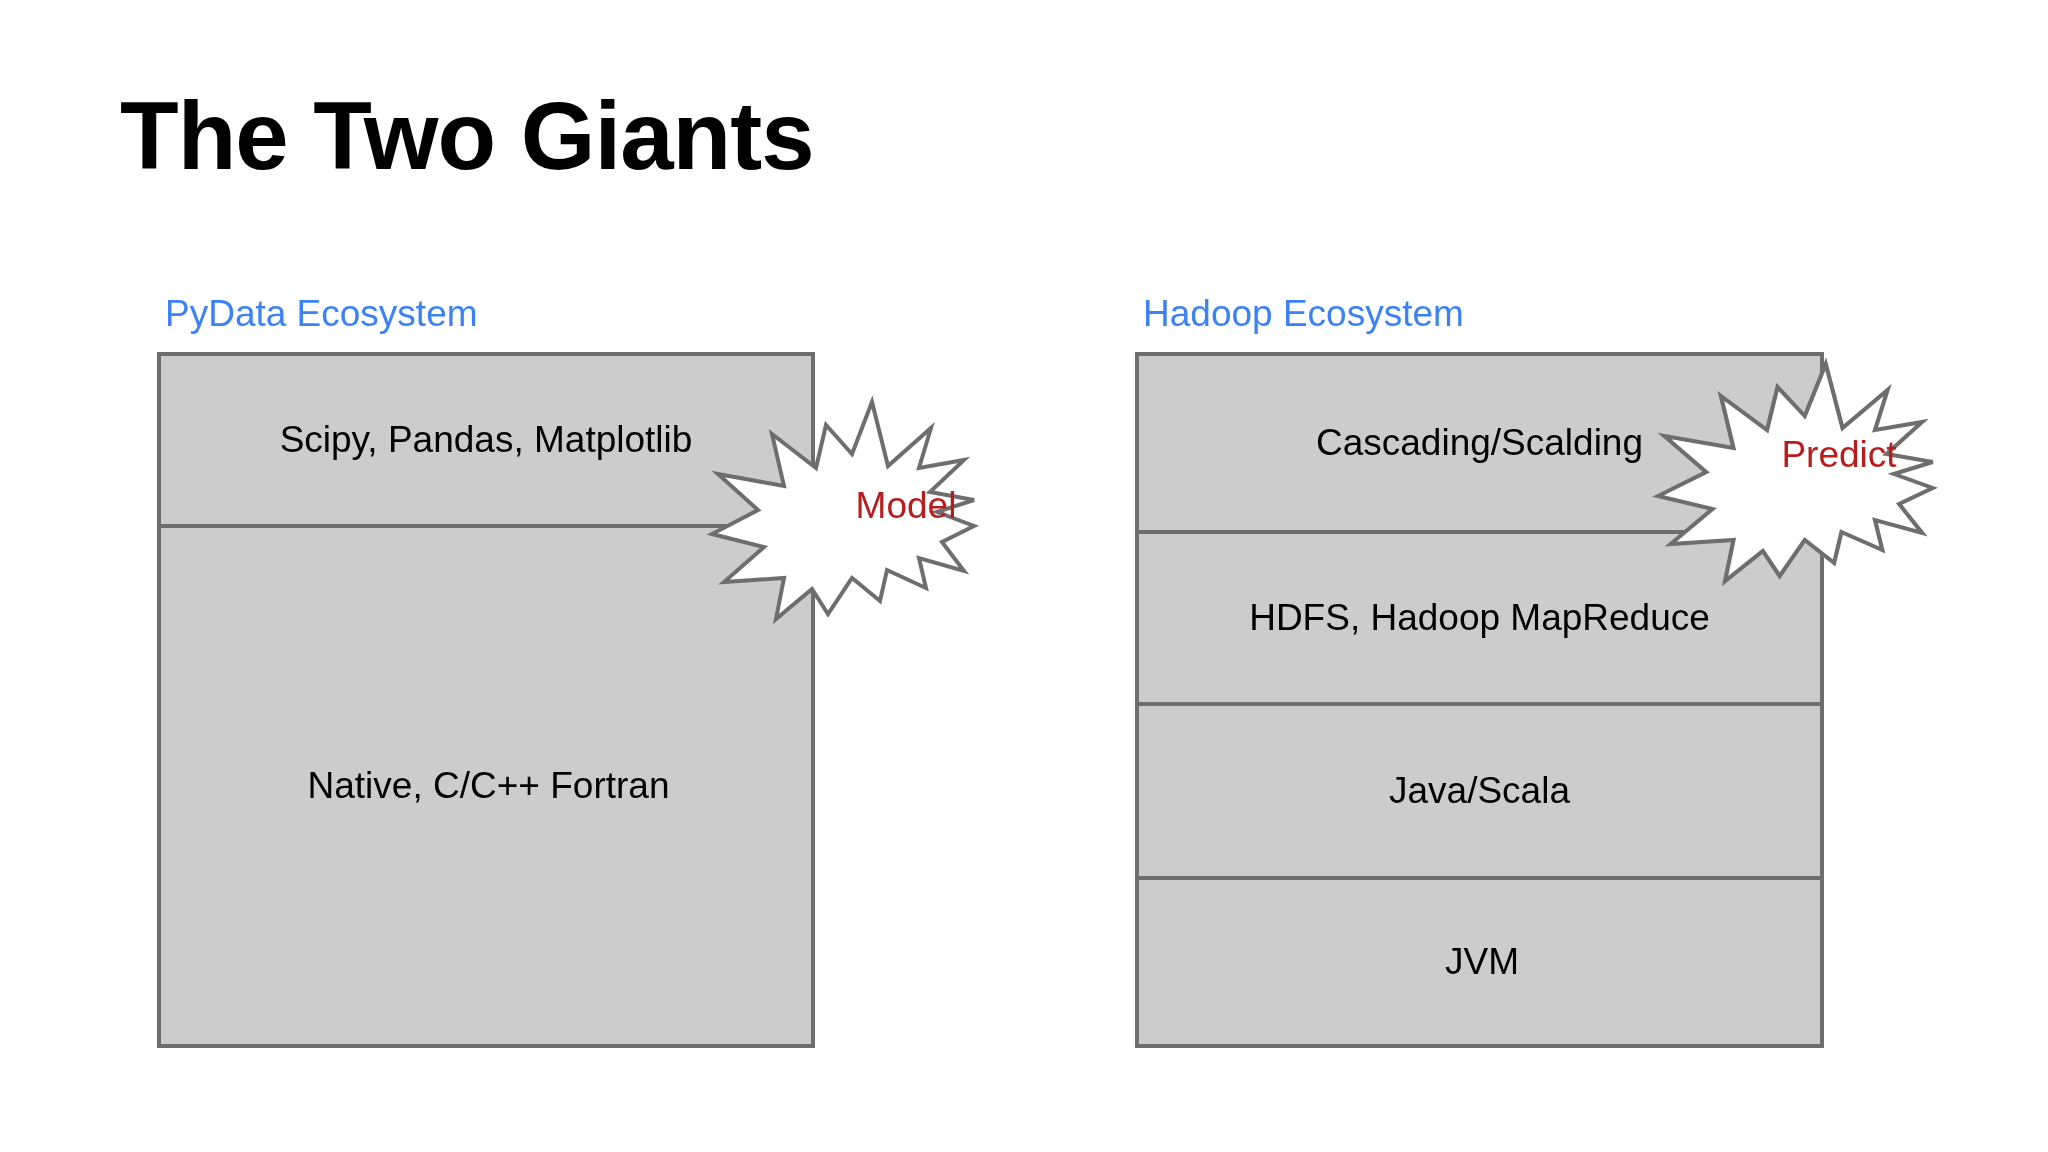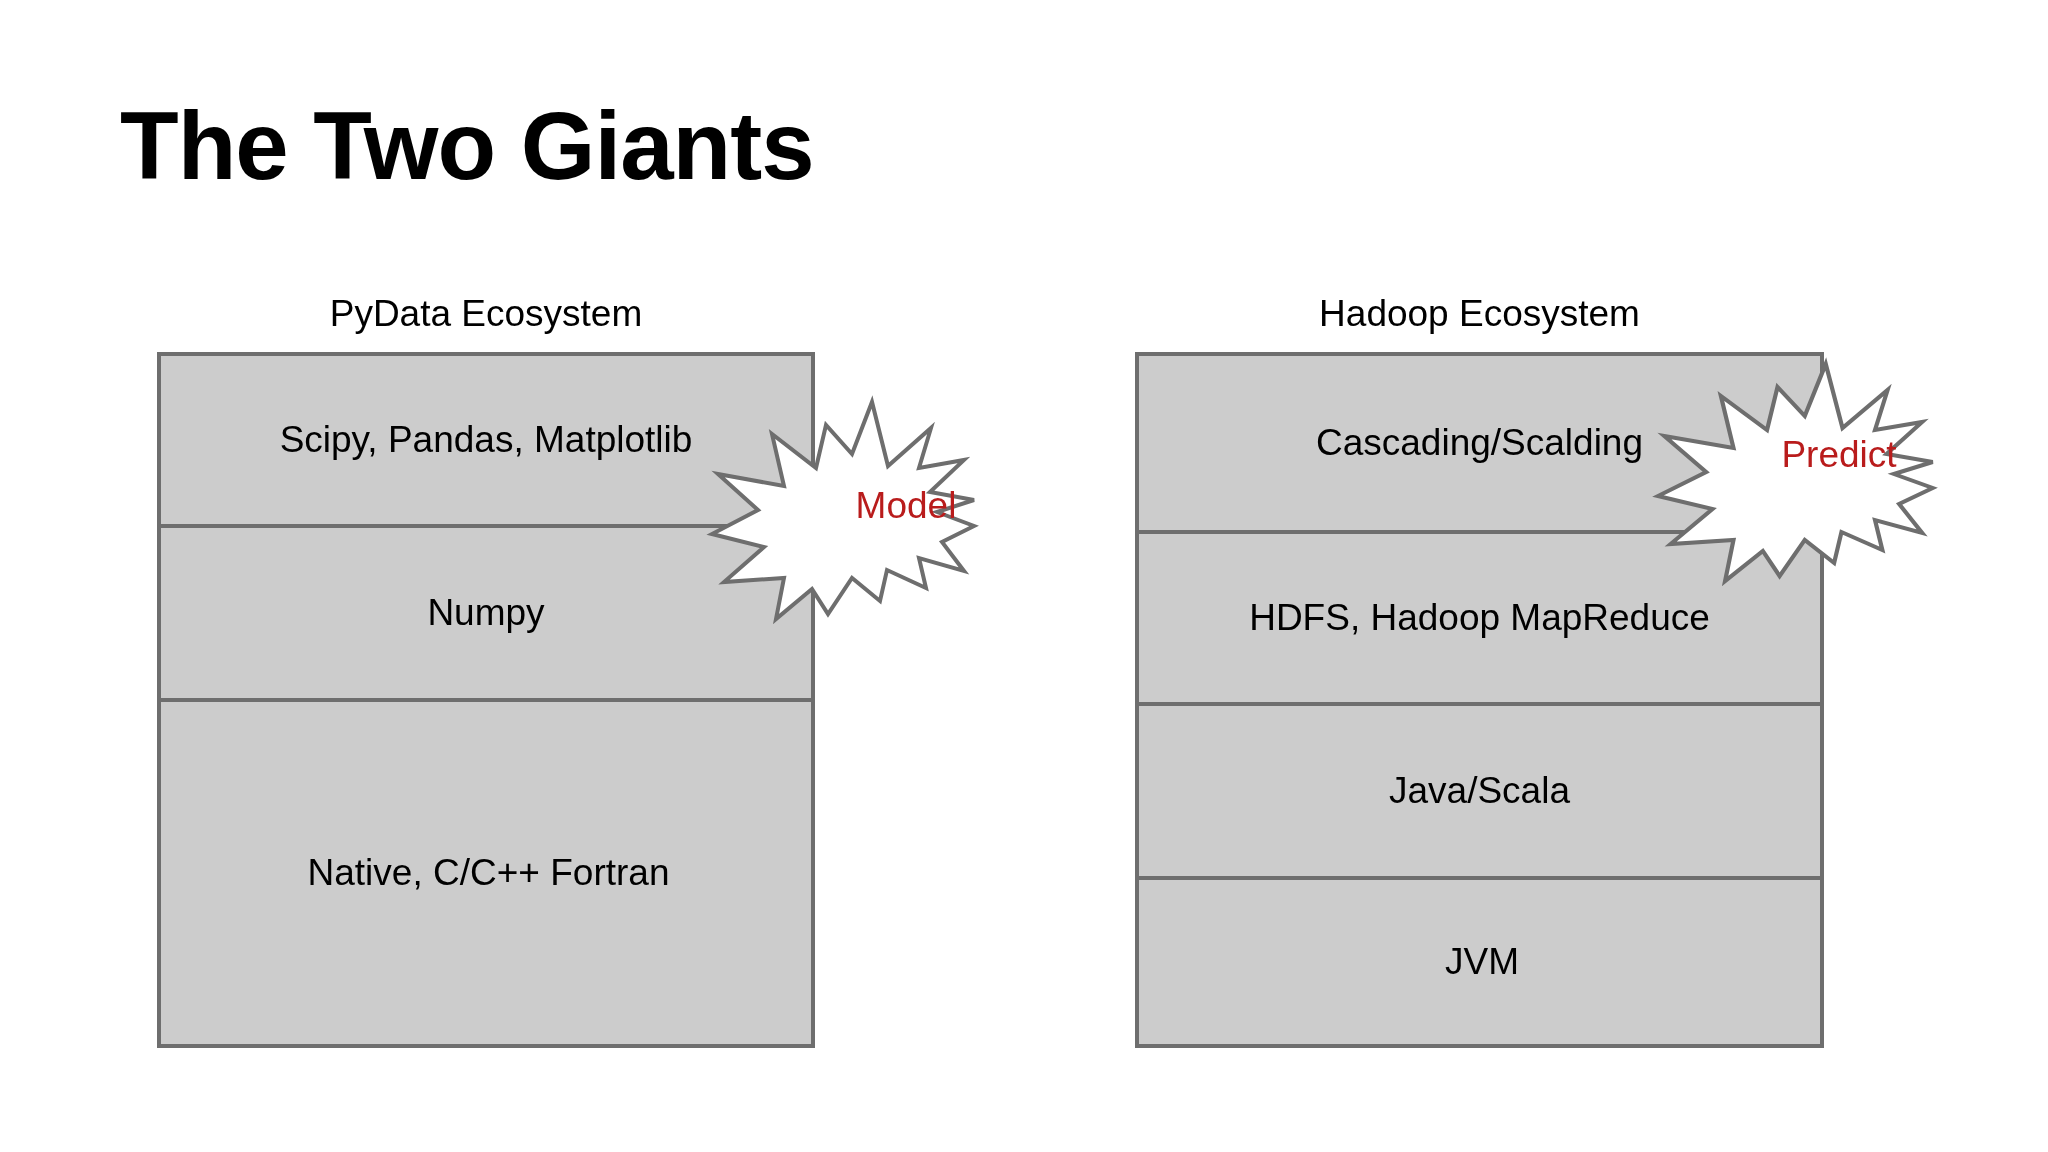--- a/index.html
+++ b/index.html
@@ -19,42 +19,42 @@
   #slide {
     position: absolute;
     inset: 0;
     background: #ffffff;
   }
 
   
   .slide-title {
     position: absolute;
     left: 120px;
-    top: 98px;
+    top: 88px;
     font-size: 96px;
     font-weight: bold;
     letter-spacing: -1px;
     line-height: 1.0;
     white-space: nowrap;
     color: #000000;
   }
 
   
   .stack {
     position: absolute;
   }
   .stack-caption {
     position: absolute;
-    left: 0;
+    left: 8px;
     width: 100%;
     top: -58px;
-    text-align: center;
+    text-align: left;
     font-size: 37px;
     line-height: 1.1;
-    color: #000000;
+    color: #3b82f6;
     white-space: nowrap;
   }
   .stack-body {
     position: absolute;
     left: 0;
     top: 0;
     width: 100%;
     height: 100%;
     border: 4px solid #6e6e6e;
     box-sizing: border-box;
@@ -147,23 +147,20 @@
 <div id="slide">
 
   <div class="slide-title">The Two Giants</div>
 
   <div class="stack" id="stack-pydata">
     <div class="stack-caption">PyData Ecosystem</div>
     <div class="stack-body">
       <div class="layer row-2">
         <span class="layer-text">Scipy, Pandas, Matplotlib</span>
       </div>
-      <div class="layer row-3">
-        <span class="layer-text">Numpy</span>
-      </div>
       <div class="layer row-4">
         <span class="layer-text">Native, C/C++ Fortran</span>
       </div>
     </div>
   </div>
 
   <div class="stack" id="stack-hadoop">
     <div class="stack-caption">Hadoop Ecosystem</div>
     <div class="stack-body">
       <div class="layer row-1">

